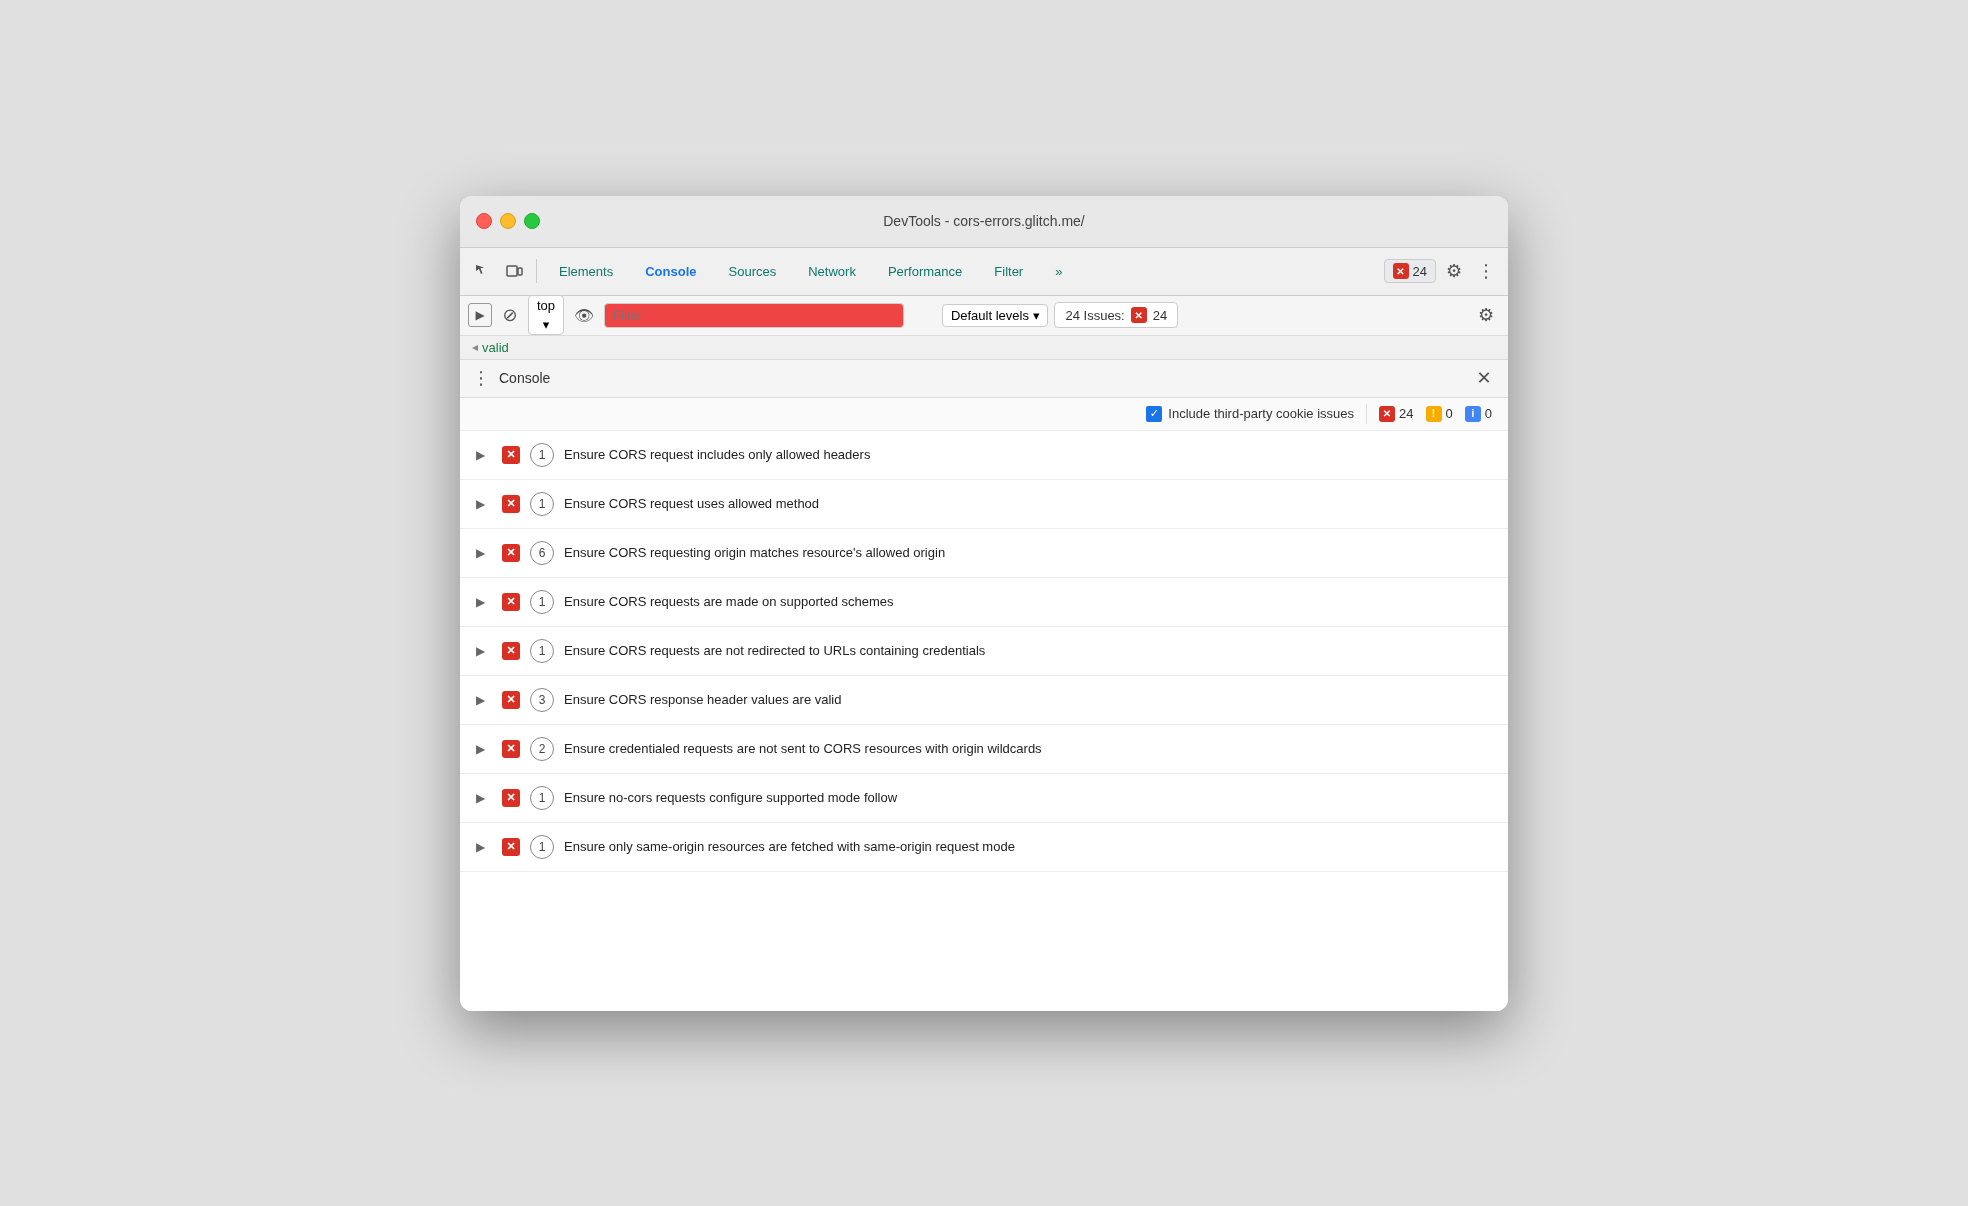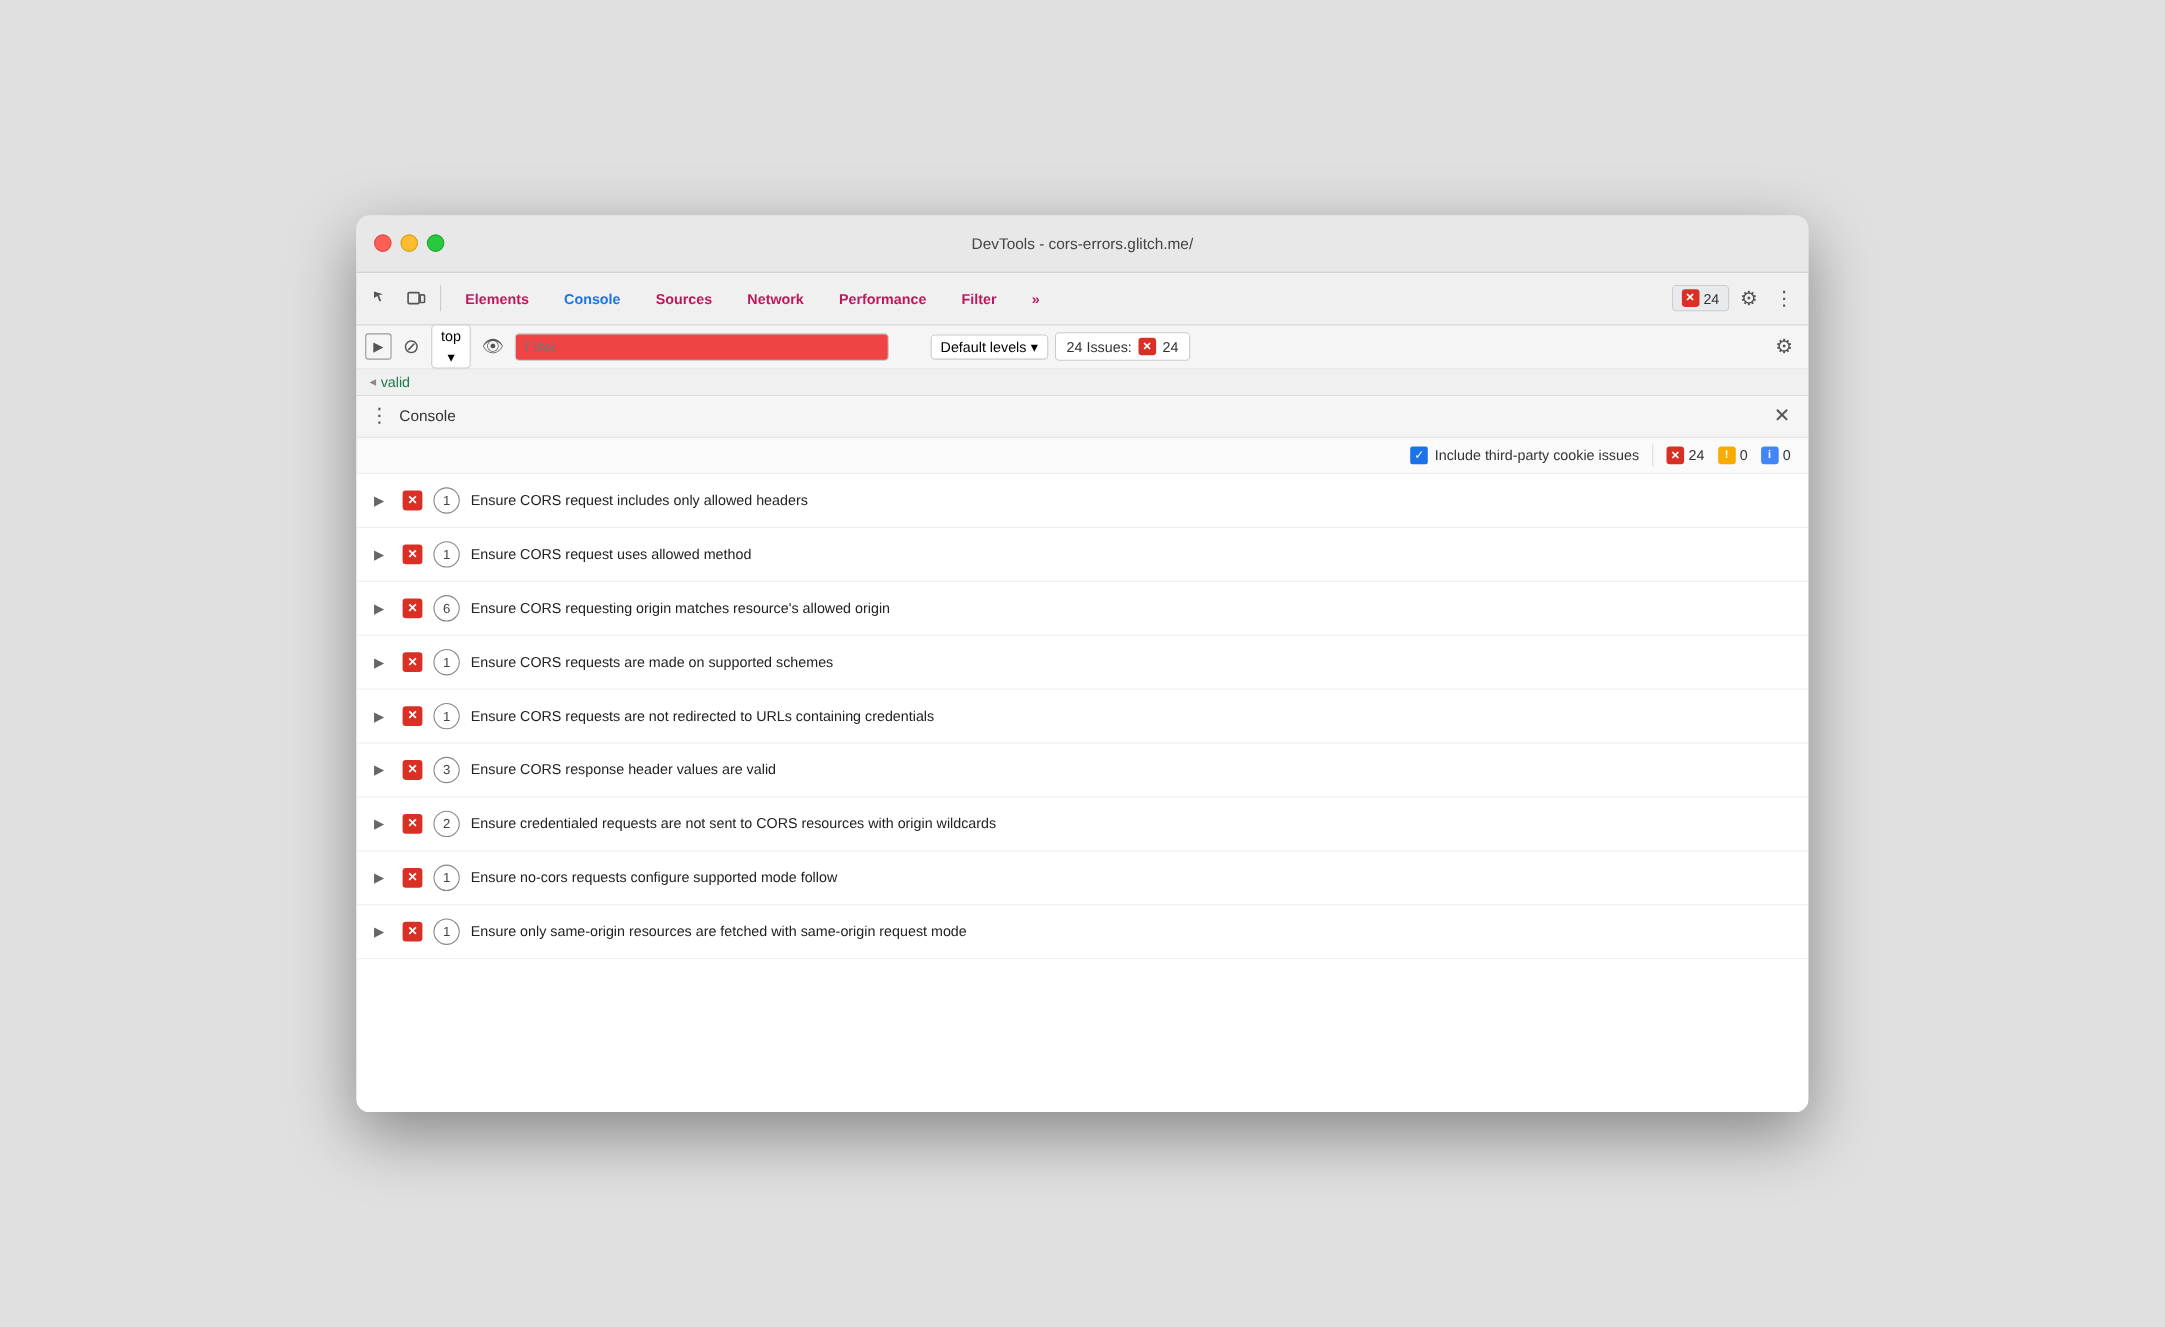--- a/index.html
+++ b/index.html
@@ -5,21 +5,21 @@
     * { box-sizing: border-box; margin: 0; padding: 0; }
     body {
       background: #e0e0e0;
       display: flex;
       justify-content: center;
       align-items: center;
       min-height: 100vh;
       font-family: -apple-system, BlinkMacSystemFont, 'Segoe UI', sans-serif;
     }
     .window {
-      width: 1320px;
+      width: 1048px;
       background: #f5f5f5;
       border-radius: 12px;
       box-shadow: 0 20px 60px rgba(0,0,0,0.4);
       overflow: hidden;
     }
     
     .titlebar {
       background: #e8e8e8;
       height: 52px;
       display: flex;
@@ -70,25 +70,24 @@
     }
     .toolbar-divider {
       width: 1px;
       height: 24px;
       background: #ccc;
       margin: 0 4px;
     }
     .tab {
       padding: 6px 14px;
       font-size: 13px;
-      color: #be185d;
+      color: #0f766e;
       cursor: pointer;
       border-radius: 4px;
       white-space: nowrap;
-      font-weight: bold;
     }
     .tab.active {
       color: #1a73e8;
       font-weight: 600;
     }
     .toolbar-spacer { flex: 1; }
     .error-badge {
       display: flex;
       align-items: center;
       gap: 4px;

